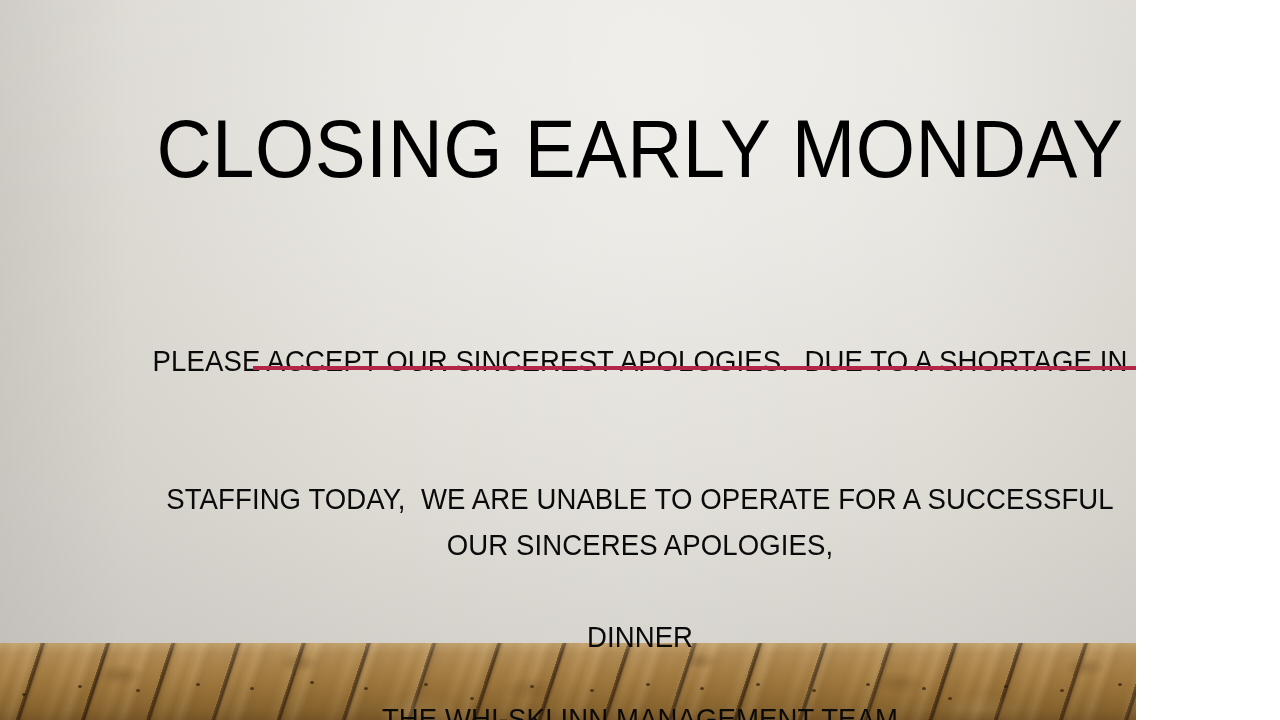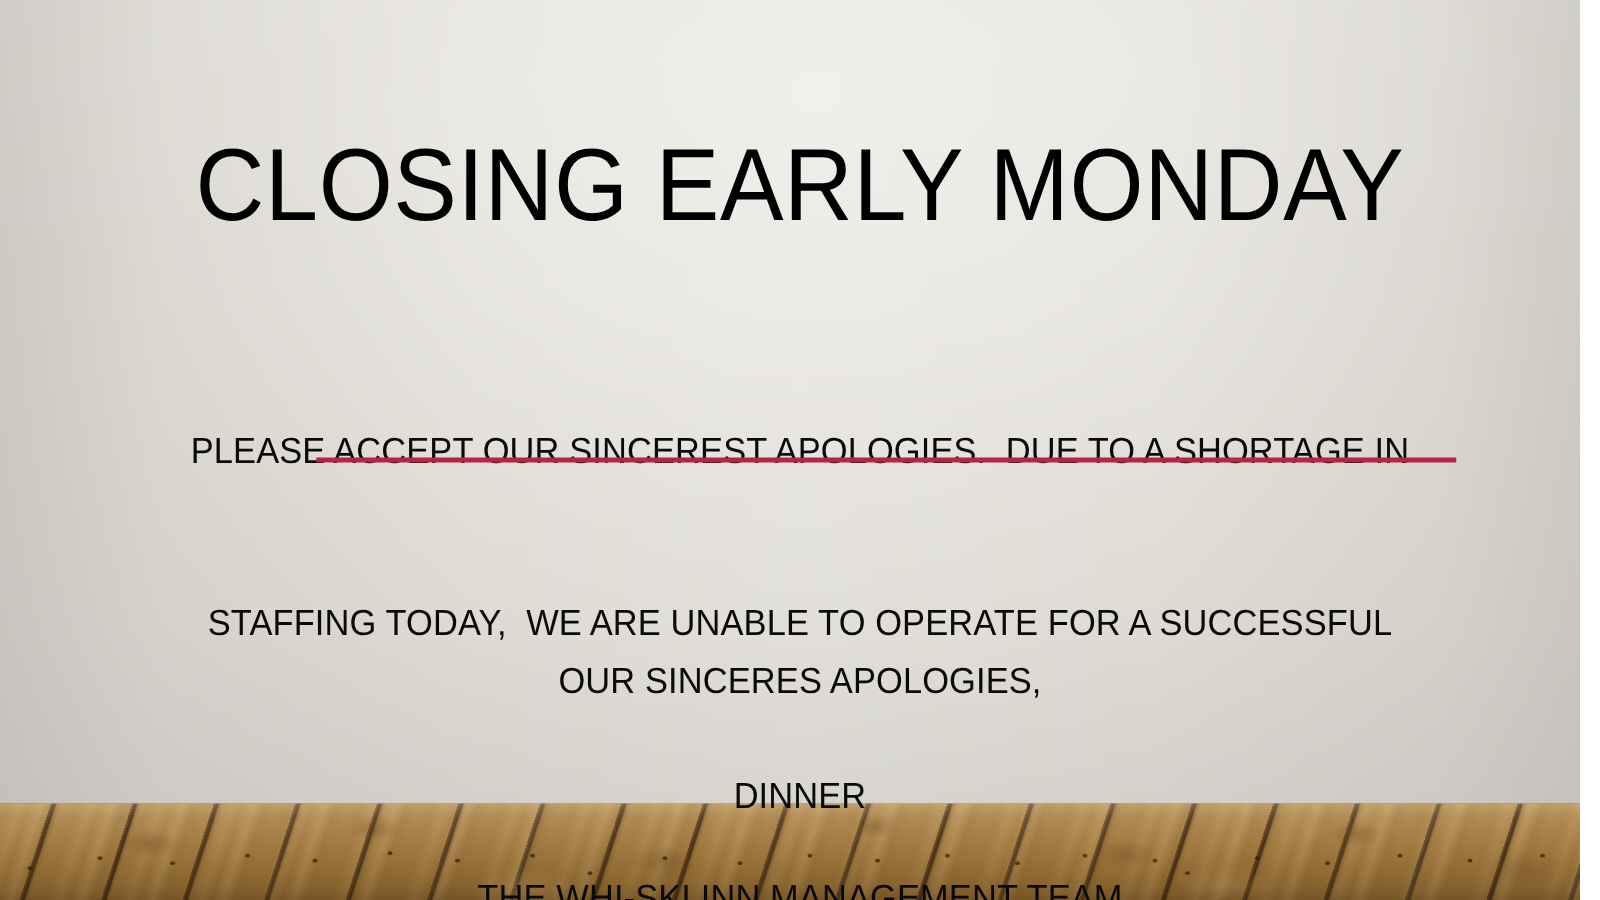--- a/index.html
+++ b/index.html
@@ -4,21 +4,21 @@
 <title>Closing Early Monday</title>
 <style>
   html, body {
     margin: 0;
     padding: 0;
     background: #ffffff;
   }
 
   #slide {
     position: relative;
-    width: 1264px;
+    width: 1136px;
     height: 720px;
     overflow: hidden;
     font-family: "Liberation Sans", sans-serif;
     background: #fdba74;
   }
 
   
   .wall {
     position: absolute;
     left: 0; top: 0;

